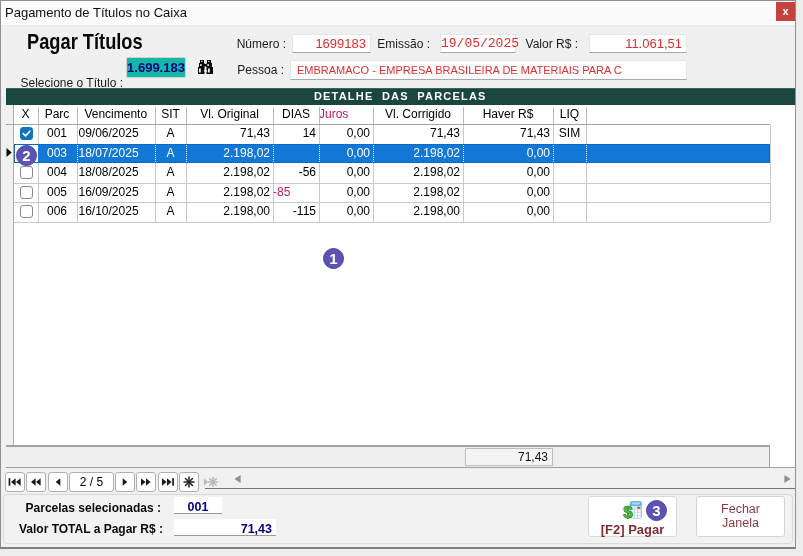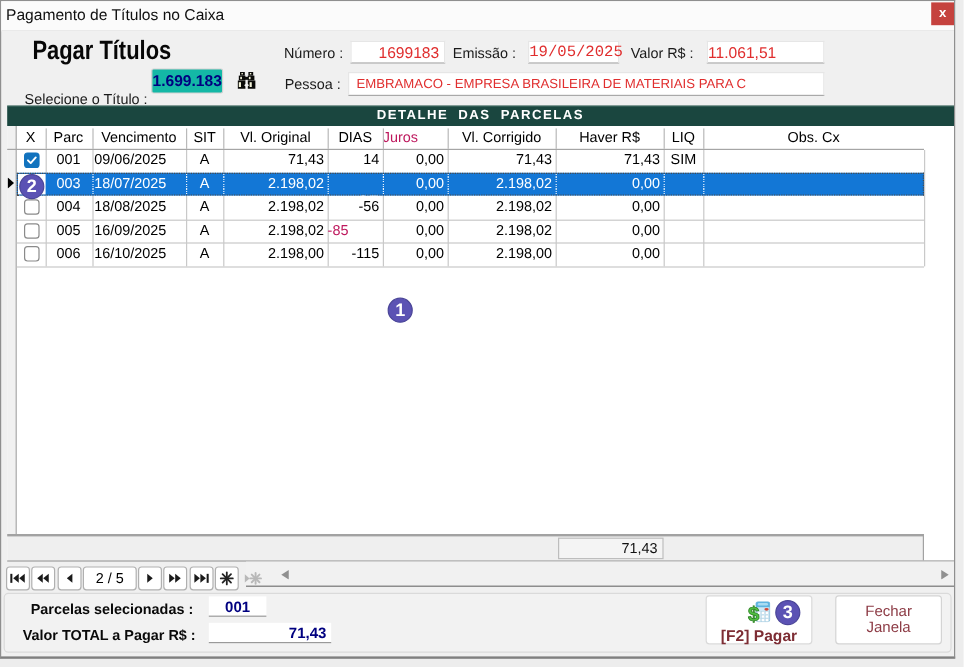--- a/index.html
+++ b/index.html
@@ -44,39 +44,38 @@
     <rect x="1" y="8.5" width="1.8" height="4"></rect>
     <rect x="10" y="8.5" width="1.8" height="4"></rect>
   </g>
 </svg>
 
 <div class="lbl" style="right:517px; top:37px;">Número :</div>
 <div class="fld red" style="left:292px; top:34px; width:79px; height:19px; text-align:right; padding-right:4px; line-height:17px;">1699183</div>
 <div class="lbl" style="right:373px; top:37px;">Emissão :</div>
 <div class="fld red" style="left:440px; top:34px; width:76px; height:19px; text-align:center; line-height:17px;font-family:Liberation Mono, monospace;">19/05/2025</div>
 <div class="lbl" style="right:225px; top:37px;">Valor R$ :</div>
-<div class="fld red" style="left:589px; top:34px; width:98px; height:19px; padding-right:4px; line-height:17px;">11.061,51</div>
+<div class="fld red" style="left:589px; top:34px; width:98px; height:19px; text-align:right; padding-right:4px; line-height:17px;">11.061,51</div>
 <div class="lbl" style="right:519px; top:63px;">Pessoa :</div>
 <div class="fld red" style="left:290px; top:60px; width:397px; height:20px; padding-left:6px; line-height:18px; font-size:11px;">EMBRAMACO - EMPRESA BRASILEIRA DE MATERIAIS PARA C</div>
 
 <div class="abs" style="left:5.5px; top:88px; width:789.5px; height:17px; background:#1a463f; border-top:1px solid #50797097; color:#fff; font-weight:bold; font-size:11px; text-align:center; line-height:15px; letter-spacing:1.2px;">DETALHE&nbsp; DAS&nbsp; PARCELAS</div>
 
 <div id="grid" class="abs" style="left:5.5px; top:105px; width:789.5px; height:362px; background:#fff;">
   <div class="abs" style="left:0.5px; top:0; width:7.5px; height:340px; background:#f1f1f1; border-right:1px solid #ababab;"></div>
   <div class="abs" style="left:8px; top:0; width:24px; height:19px; font-size:12px; line-height:19px; text-align:center; color:#000;">X</div>
   <div class="abs" style="left:32px; top:0; width:39px; height:19px; font-size:12px; line-height:19px; text-align:center; color:#000;">Parc</div>
   <div class="abs" style="left:71px; top:0; width:78.5px; height:19px; font-size:12px; line-height:19px; text-align:center; color:#000;">Vencimento</div>
   <div class="abs" style="left:149.5px; top:0; width:31.0px; height:19px; font-size:12px; line-height:19px; text-align:center; color:#000;">SIT</div>
   <div class="abs" style="left:180.5px; top:0; width:87.0px; height:19px; font-size:12px; line-height:19px; text-align:center; color:#000;">Vl. Original</div>
   <div class="abs" style="left:267.5px; top:0; width:46.0px; height:19px; font-size:12px; line-height:19px; text-align:center; color:#000;">DIAS</div>
   <div class="abs" style="left:313.5px; top:0; width:54.0px; height:19px; font-size:12px; line-height:19px; text-align:left; color:#be185d;">Juros</div>
   <div class="abs" style="left:367.5px; top:0; width:90.0px; height:19px; font-size:12px; line-height:19px; text-align:center; color:#000;">Vl. Corrigido</div>
   <div class="abs" style="left:457.5px; top:0; width:90.0px; height:19px; font-size:12px; line-height:19px; text-align:center; color:#000;">Haver R$</div>
   <div class="abs" style="left:547.5px; top:0; width:33.0px; height:19px; font-size:12px; line-height:19px; text-align:center; color:#000;">LIQ</div>
-  <div class="abs" style="left:580.5px; top:0; width:184.0px; height:19px; font-size:12px; line-height:19px; text-align:center; color:#000;">Obs. Cx</div>
   <div class="abs" style="left:32px; top:2px; width:1px; height:17px; background:#b9b9b9;"></div>
   <div class="abs" style="left:71px; top:2px; width:1px; height:17px; background:#b9b9b9;"></div>
   <div class="abs" style="left:149.5px; top:2px; width:1px; height:17px; background:#b9b9b9;"></div>
   <div class="abs" style="left:180.5px; top:2px; width:1px; height:17px; background:#b9b9b9;"></div>
   <div class="abs" style="left:267.5px; top:2px; width:1px; height:17px; background:#b9b9b9;"></div>
   <div class="abs" style="left:313.5px; top:2px; width:1px; height:17px; background:#b9b9b9;"></div>
   <div class="abs" style="left:367.5px; top:2px; width:1px; height:17px; background:#b9b9b9;"></div>
   <div class="abs" style="left:457.5px; top:2px; width:1px; height:17px; background:#b9b9b9;"></div>
   <div class="abs" style="left:547.5px; top:2px; width:1px; height:17px; background:#b9b9b9;"></div>
   <div class="abs" style="left:580.5px; top:2px; width:1px; height:17px; background:#b9b9b9;"></div>

